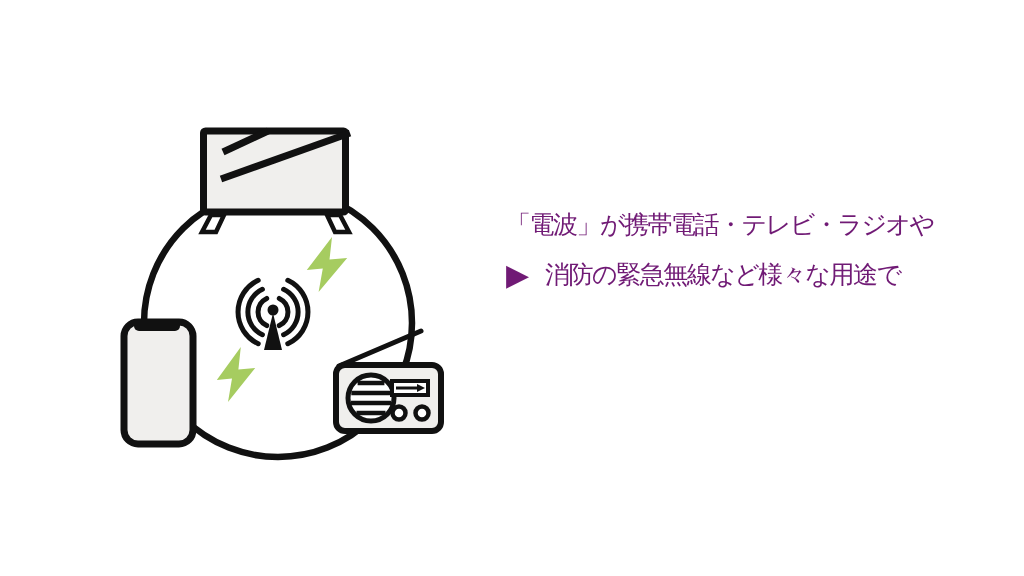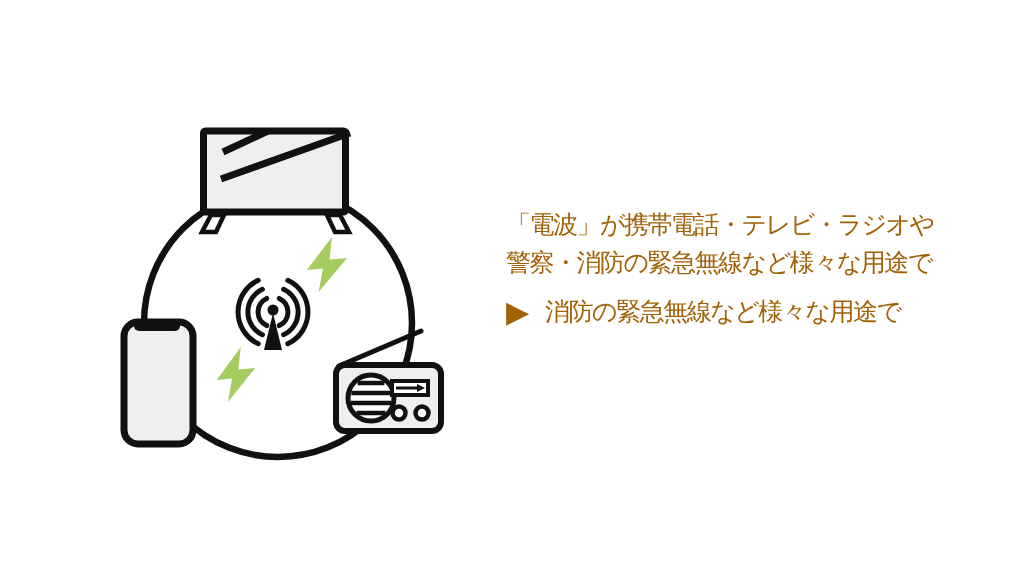--- a/index.html
+++ b/index.html
@@ -16,21 +16,21 @@
   .ol-fill{ stroke:#111111; }
   .thick  { stroke-width:7; }
   .med    { stroke-width:6.5; }
   .mid    { stroke-width:5; }
   .thin   { stroke-width:4.5; }
   .hair   { stroke-width:3; }
   .rnd    { stroke-linecap:round; }
   .text-block {
     position:absolute;
     left:506px; top:206px;
-    color:#a16207;
+    color:#701a75;
   }
   .para .line {
     font-size:25px;
     line-height:37.5px;
     white-space:nowrap;
     letter-spacing:-1.5px;
   }
   .bullet-row {
     margin-top:12px;
     display:flex;
@@ -95,21 +95,20 @@
       <line x1="396" y1="388" x2="417" y2="388" class="ol hair"></line>
       <polygon points="417,384 425,388 417,392" fill="#111111"></polygon>
       <circle cx="399" cy="413" r="6.5" class="ol-fill thin" fill="#ffffff"></circle>
       <circle cx="422" cy="413" r="6.5" class="ol-fill thin" fill="#ffffff"></circle>
     </g>
   </svg>
 
   <div class="text-block">
     <div class="para">
       <div class="line">「電波」が携帯電話・テレビ・ラジオや</div>
-      <div class="line">警察・消防の緊急無線など様々な用途で</div>
     </div>
     <div class="bullet-row">
       <span class="marker">▶</span>
       <span class="label">消防の緊急無線など様々な用途で</span>
     </div>
   </div>
 
 </div>
 
 </body></html>

